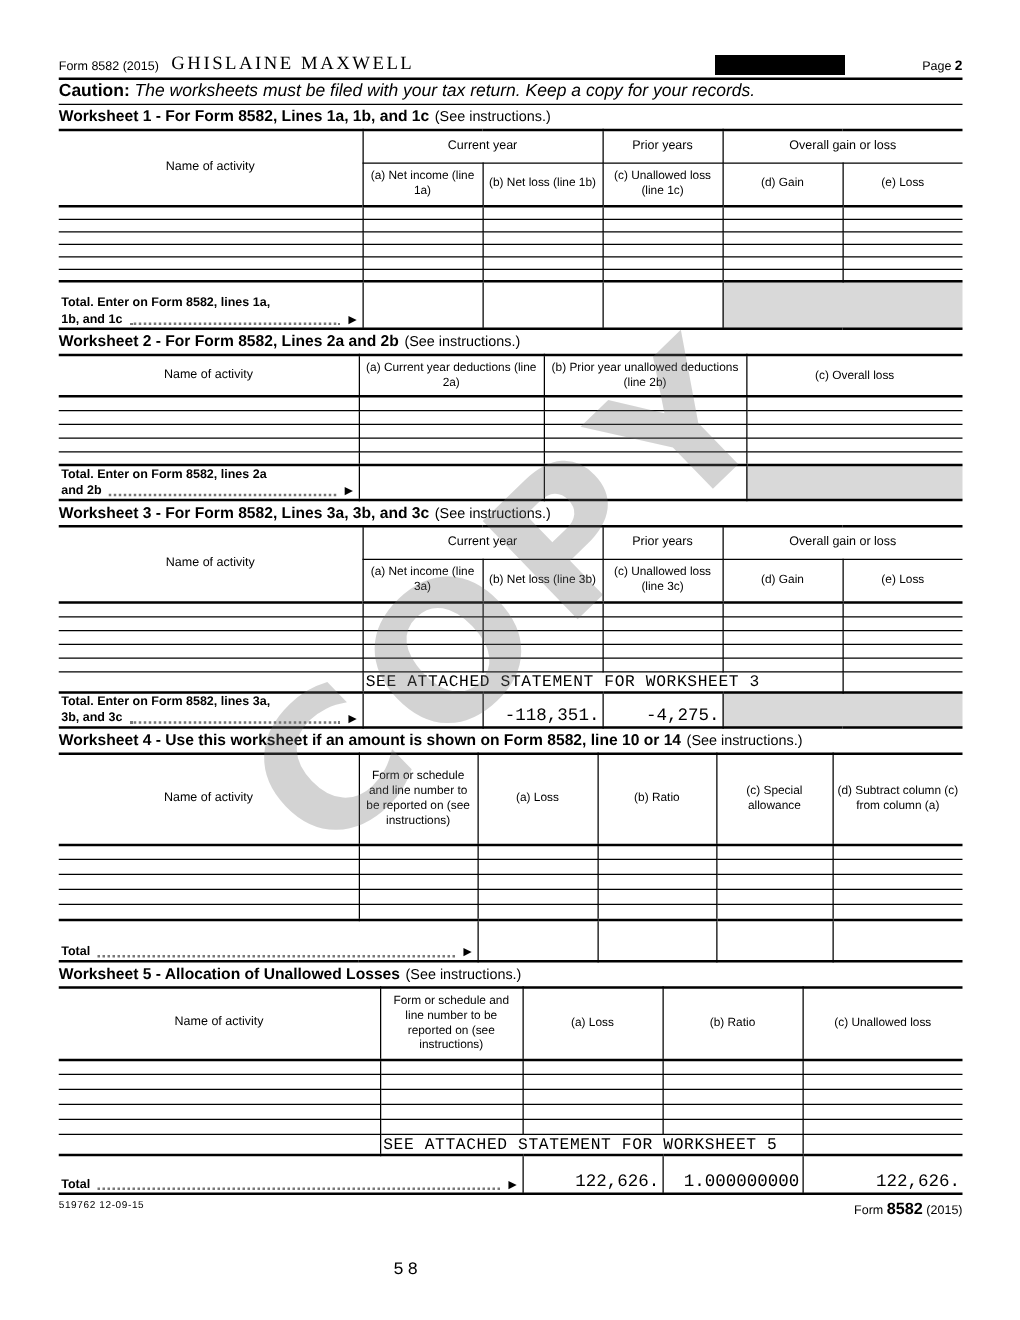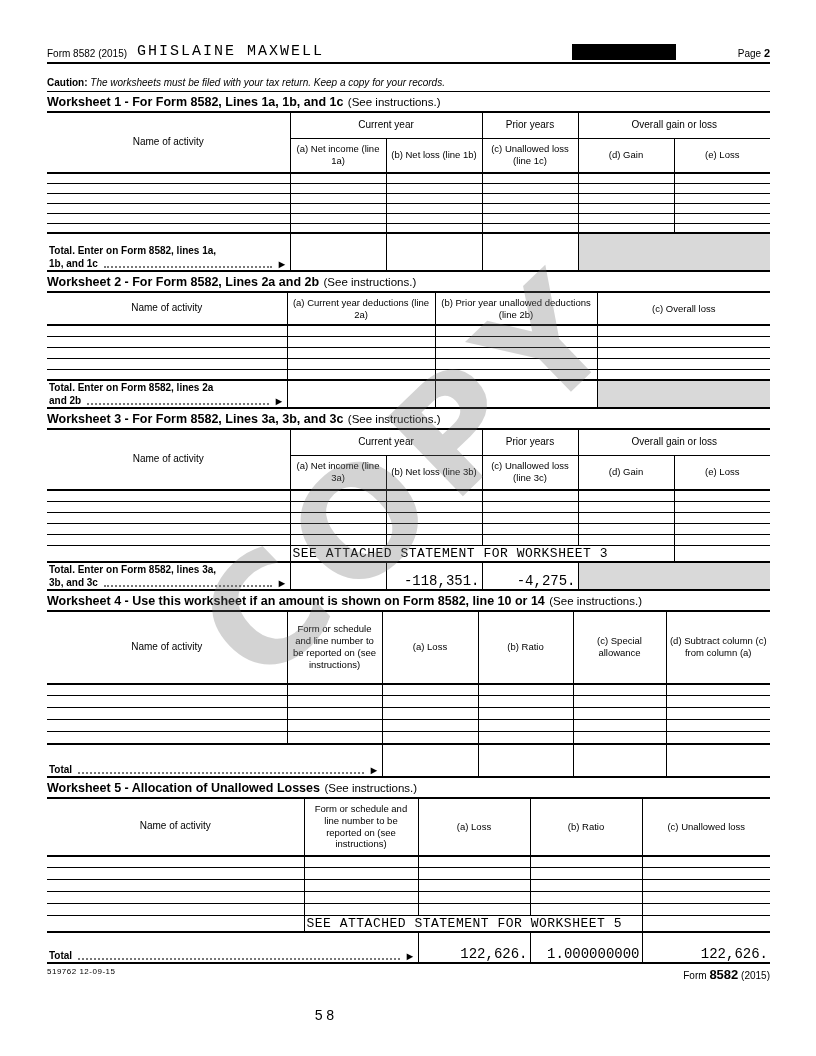--- a/index.html
+++ b/index.html
@@ -7,28 +7,28 @@
   .page {
     position:relative; width:816px; height:1056px; background:#fff;
     font-family:"Liberation Sans", sans-serif; color:#000; overflow:hidden;
     margin:0 auto;
   }
   .content { position:absolute; left:47px; top:38px; width:723px; }
 
   
   .topline { display:flex; align-items:flex-end; height:22px; }
   .form-id { font-size:10px; padding-bottom:1px; white-space:nowrap; }
-  .taxpayer { font-family:Liberation Mono, monospace; font-size:15px; letter-spacing:2px; margin-left:10px; white-space:nowrap; }
+  .taxpayer { font-family:Liberation Serif, serif; font-size:15px; letter-spacing:2px; margin-left:10px; white-space:nowrap; }
   .top-spacer { flex:1; }
   .redaction { display:inline-block; width:104px; height:16px; background:#000; margin-right:14px; }
   .pageno { font-size:10px; padding-bottom:1px; white-space:nowrap;margin-left:48px; }
   .pageno b { font-size:11px; }
   .rule-thick { border-top:2.5px solid #000; margin-top:2px; }
   .rule-thin { border-top:1px solid #000; }
-  .caution { font-size:10px; padding:13px 0 3px 0; }
+  .caution { font-size:14px; padding:0 0 3px 0; }
   .caution .cl { font-weight:bold; font-style:normal; }
   .caution i { font-style:italic; }
 
   
   .ws-title { padding:2px 0 2px 0; line-height:13px; }
   .ws-title .tb { font-weight:bold; font-size:12.5px; }
   .ws-title .ts { font-size:11.5px; }
 
   
   table.ws { width:723px; table-layout:fixed; border-collapse:collapse;

